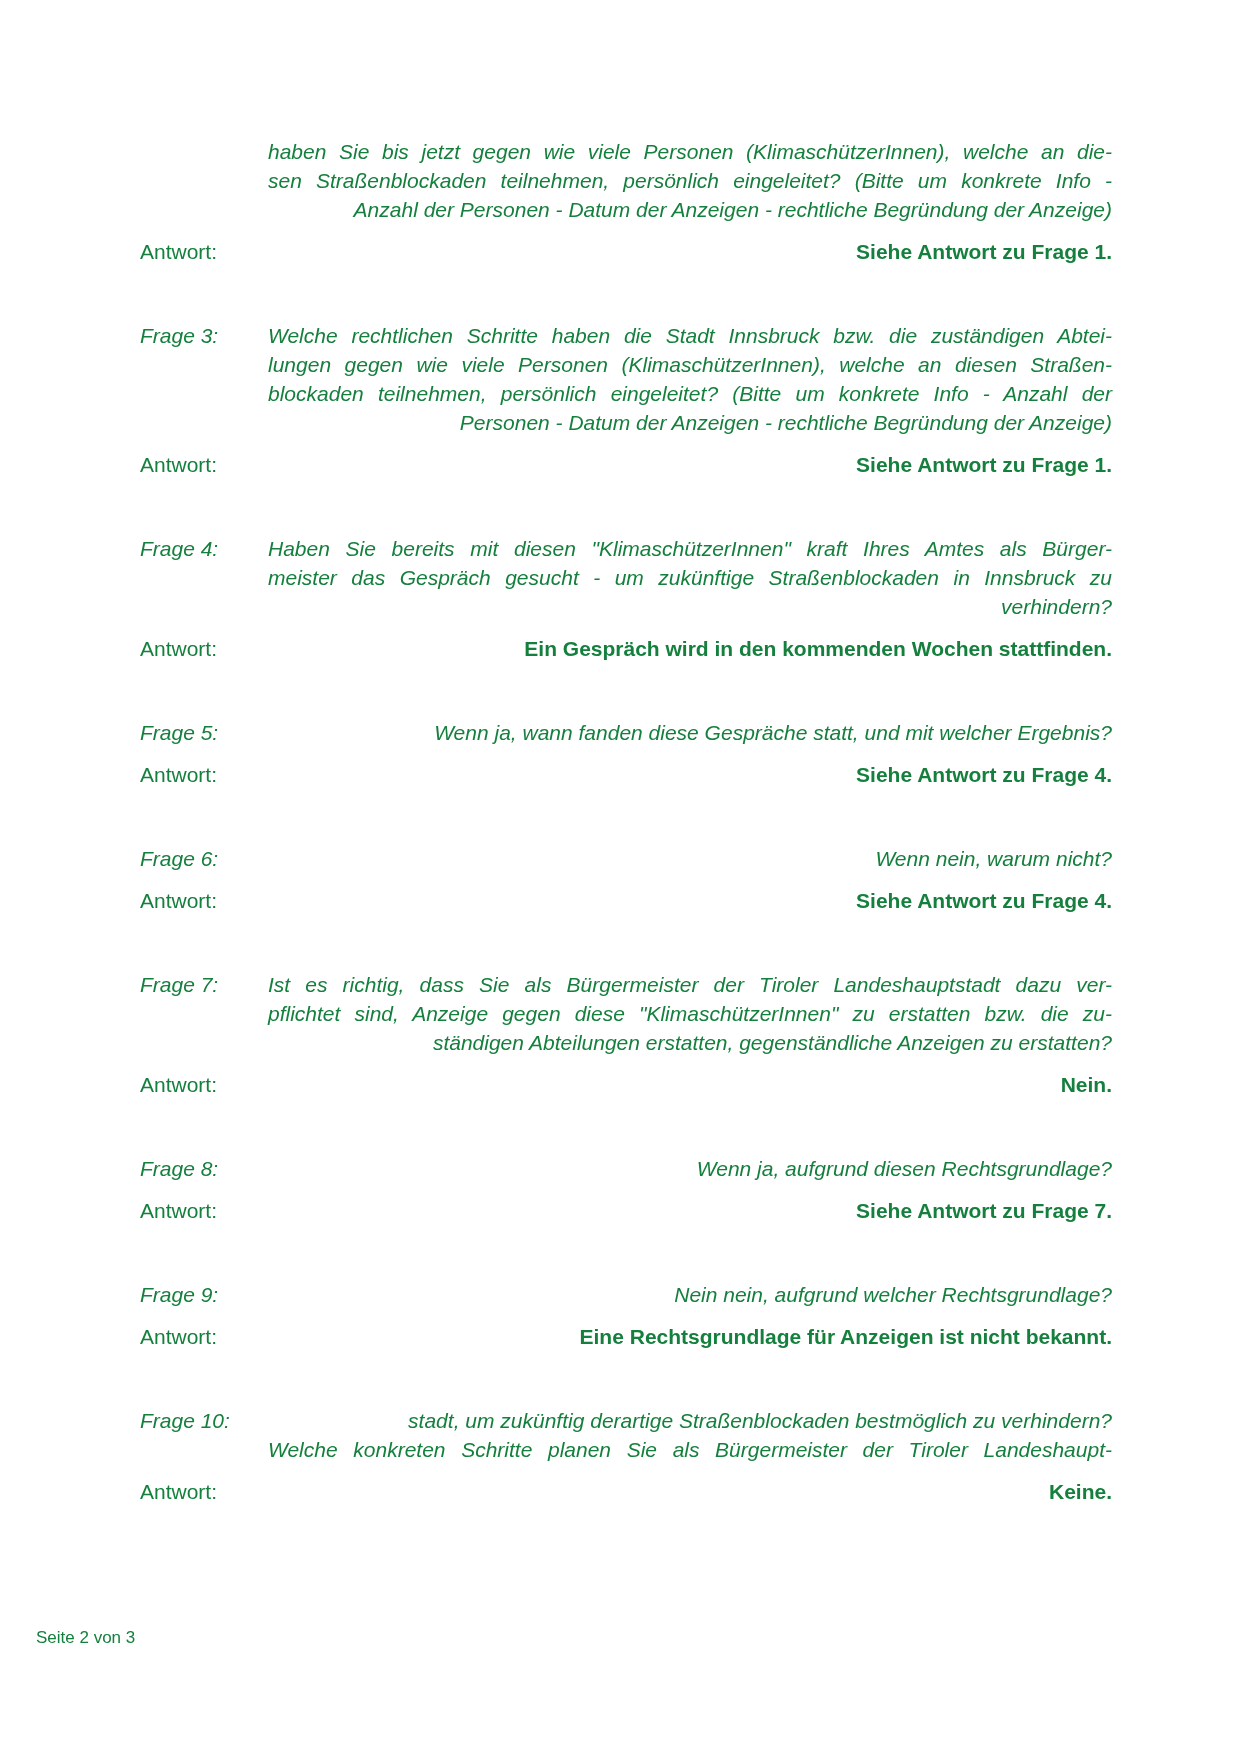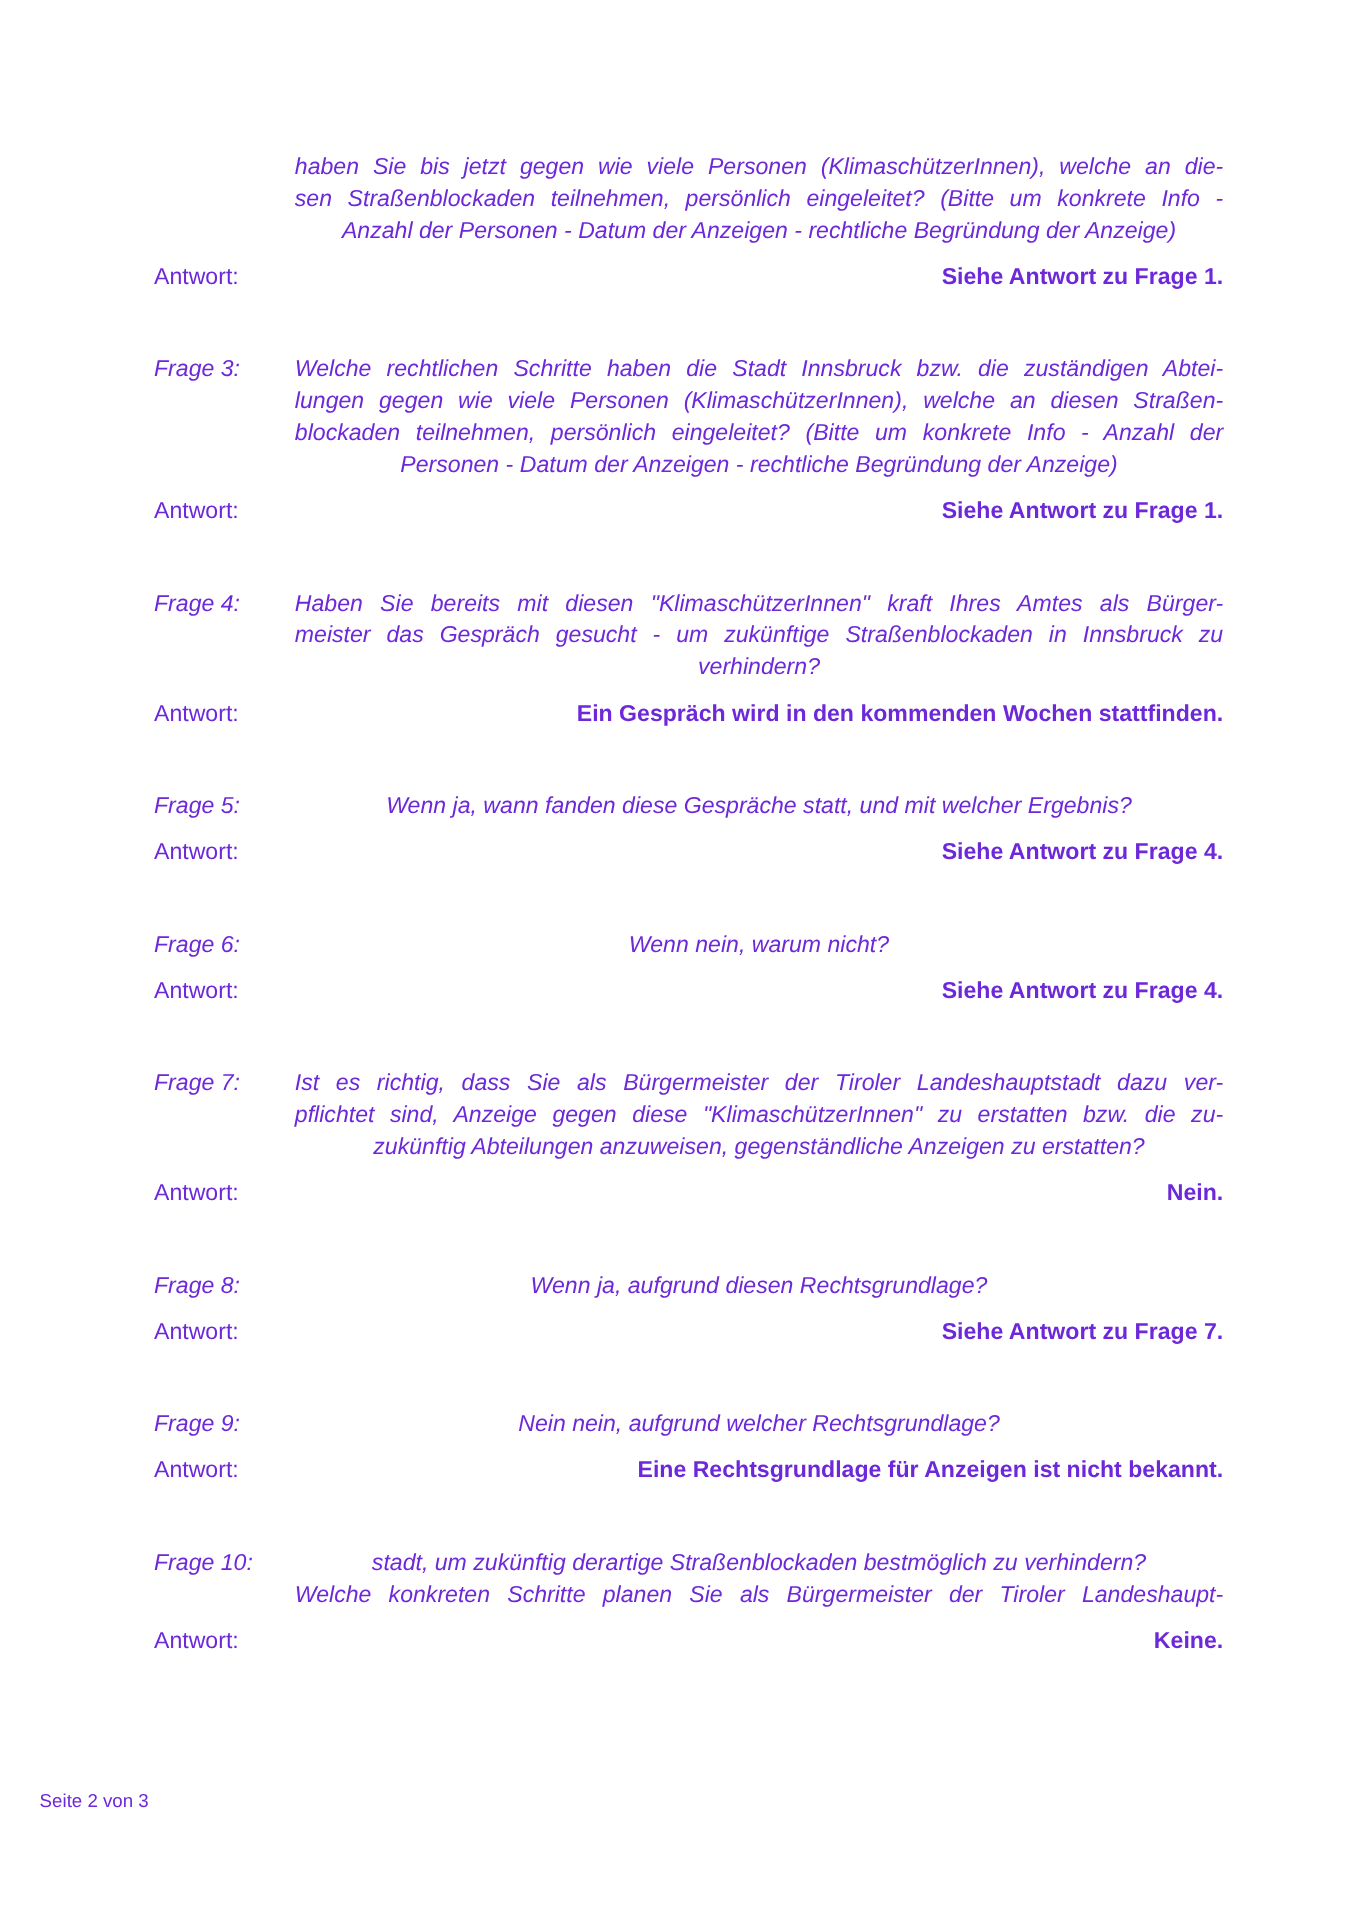--- a/index.html
+++ b/index.html
@@ -1,21 +1,21 @@
 <!DOCTYPE html>
 <html lang="de"><head>
 <meta charset="utf-8">
 <style>
   html, body { margin: 0; padding: 0; background: #ffffff; }
   .page {
     position: relative;
     width: 1241px;
     height: 1755px;
     background: #ffffff;
-    color: #6d28d9;
+    color: #15803d;
     font-family: "Liberation Sans", sans-serif;
     font-size: 21px;
     line-height: 29px;
     overflow: hidden;
   }
   .content {
     position: absolute;
     top: 137px;
     left: 140px;
     width: 972px;
@@ -24,21 +24,21 @@
   .row {
     display: grid;
     grid-template-columns: 128px 844px;
     align-items: start;
   }
   .a-row { margin-top: 13px; }
   .qlabel { font-style: italic; }
   .qtext  { font-style: italic; }
   .alabel { font-weight: 400; }
   .atext  { font-weight: 700; text-align: right; }
-  .line { text-align: center; }
+  .line { text-align: right; }
   .jl {
     text-align: justify;
     text-align-last: justify;
   }
   .footer {
     position: absolute;
     top: 1623px;
     left: 0;
     width: 100%;
     text-align: left;
@@ -124,21 +124,21 @@
         <div class="atext">Siehe Antwort zu Frage 4.</div>
       </div>
     </div>
 
     <div class="block">
       <div class="row">
         <div class="qlabel">Frage 7:</div>
         <div class="qtext">
           <div class="line jl">Ist es richtig, dass Sie als Bürgermeister der Tiroler Landeshauptstadt dazu ver-</div>
           <div class="line jl">pflichtet sind, Anzeige gegen diese "KlimaschützerInnen" zu erstatten bzw. die zu-</div>
-          <div class="line">zukünftig Abteilungen anzuweisen, gegenständliche Anzeigen zu erstatten?</div>
+          <div class="line">ständigen Abteilungen erstatten, gegenständliche Anzeigen zu erstatten?</div>
         </div>
       </div>
       <div class="row a-row">
         <div class="alabel">Antwort:</div>
         <div class="atext">Nein.</div>
       </div>
     </div>
 
     <div class="block">
       <div class="row">

